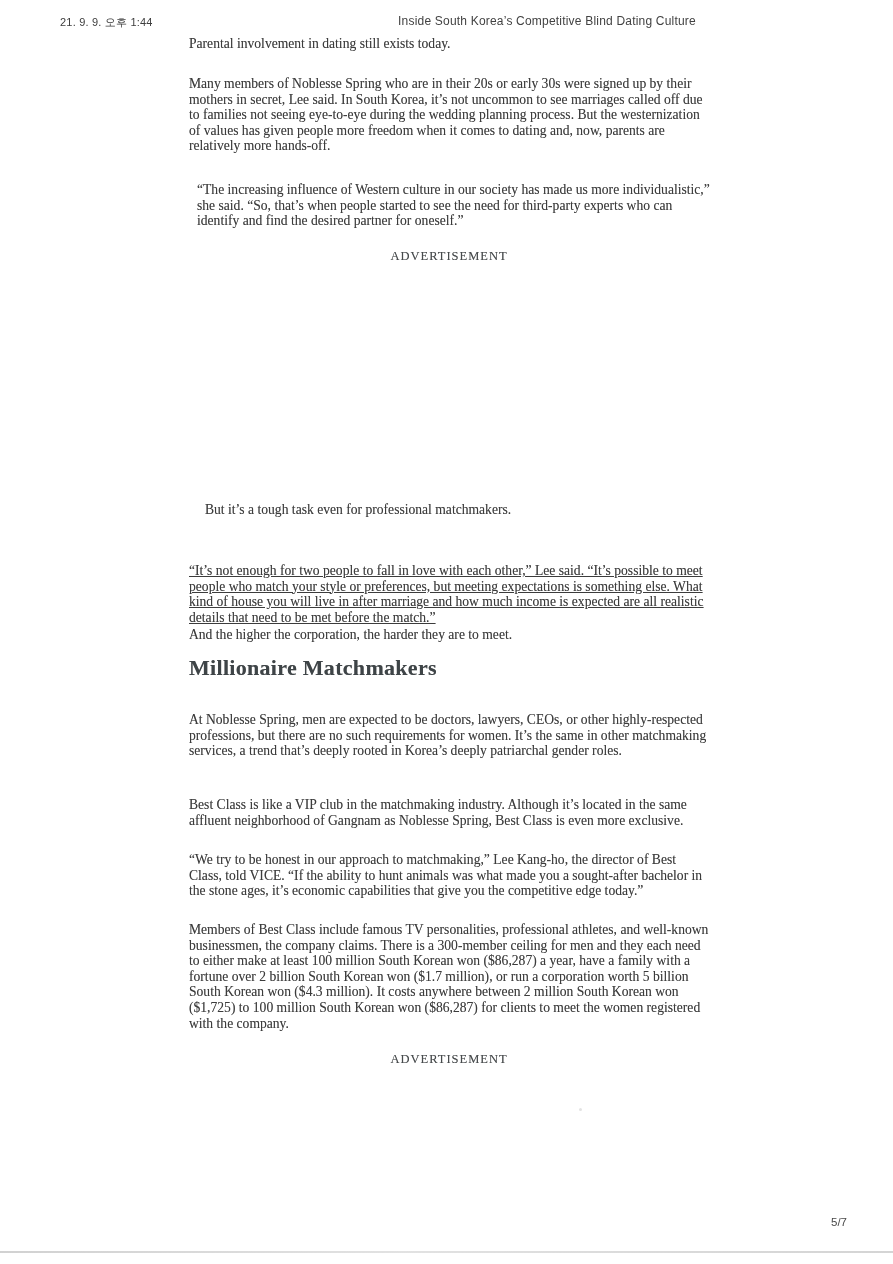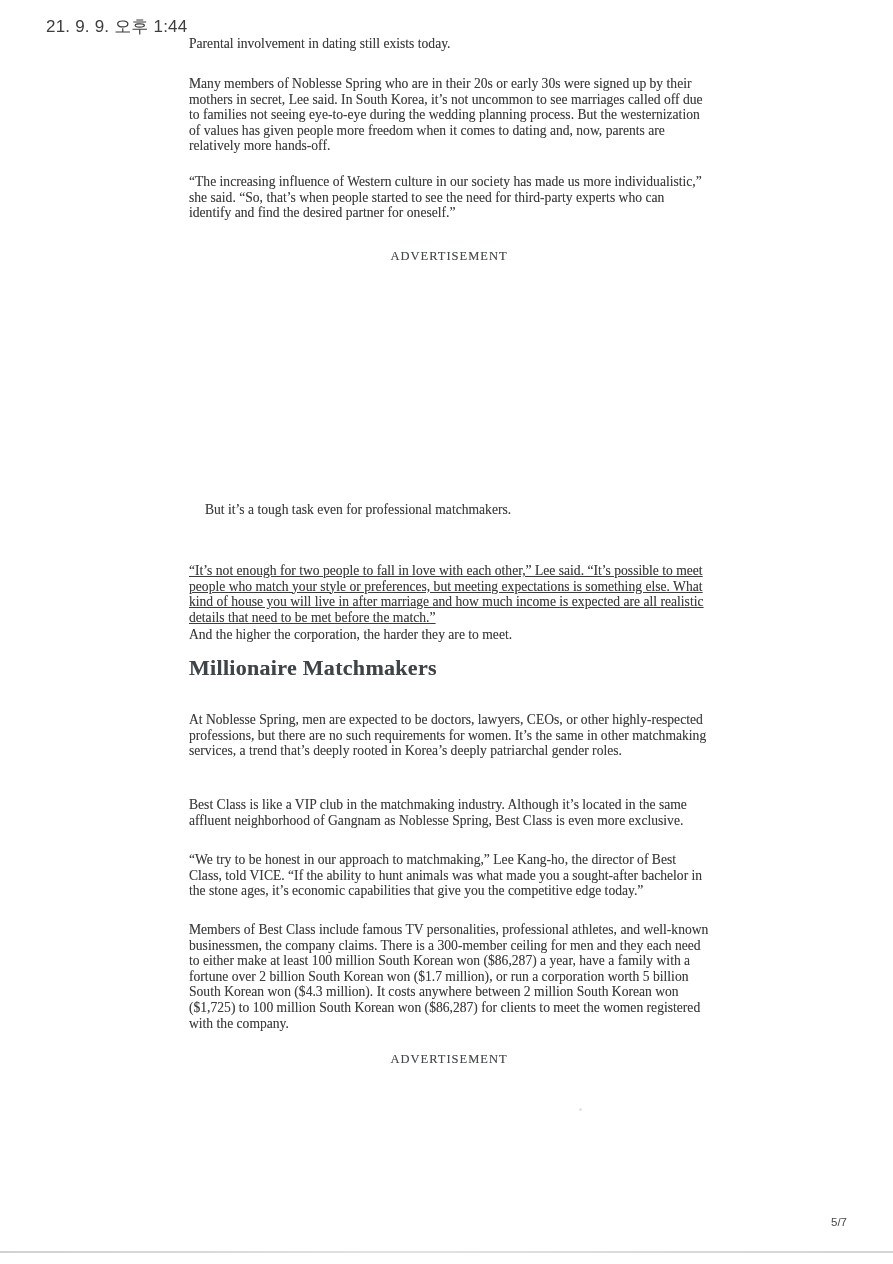--- a/index.html
+++ b/index.html
@@ -5,41 +5,41 @@
   html,body{margin:0;padding:0;background:#e9e9e9;}
   .doc{
     position:relative;
     width:893px;height:1264px;
     background:#ffffff;
     overflow:hidden;
     font-family:"Liberation Serif","DejaVu Serif",serif;
   }
   
   .hdr-ts{
-    position:absolute;left:46px;top:15px;
+    position:absolute;left:60px;top:15px;
     font-family:"Liberation Sans","DejaVu Sans",sans-serif;
-    font-size:17px;color:#3d3d3d;letter-spacing:.2px;
+    font-size:11px;color:#3d3d3d;letter-spacing:.2px;
   }
   .hdr-title{
     position:absolute;left:377px;top:14px;width:340px;
     text-align:center;
     font-family:"Liberation Sans","DejaVu Sans",sans-serif;
     font-size:12px;color:#424242;letter-spacing:.2px;
   }
   
   .blk{
     position:absolute;left:189px;width:520px;
     margin:0;
     font-size:13.6px;line-height:15.6px;
     color:#3c3c3c;
     text-shadow:0 0 .5px rgba(70,70,70,.45);
   }
   .b0{top:36px;}
   .b1{top:76px;}
-  .b2{top:174px;}
+  .b2{top:182px;margin-left:8px;}
   .b3{top:249px;}
   .b4{top:502px;margin-left:16px;}
   .b5{top:563px;text-decoration:underline;}
   .b6{top:627px;}
   .b7{top:655px;}
   .b8{top:712px;}
   .b9{top:797px;font-family:Liberation Serif, serif;}
   .b10{top:852px;}
   .b11{top:922px;}
   .b12{top:1052px;}
@@ -73,20 +73,21 @@
     position:absolute;left:579px;top:1108px;width:3px;height:3px;
     background:#e3e3e3;border-radius:50%;
   }
 </style>
 </head>
 <body>
 
 <div class="doc">
 
   <div class="hdr-ts">21. 9. 9. 오후 1:44</div>
+  <div class="hdr-title">Inside South Korea’s Competitive Blind Dating Culture</div>
 
   <main>
     <p class="blk b0">Parental involvement in dating still exists today.</p>
     <p class="blk b1">Many members of Noblesse Spring who are in their 20s or early 30s were signed up by their mothers in secret, Lee said. In South Korea, it’s not uncommon to see marriages called off due to families not seeing eye-to-eye during the wedding planning process. But the westernization of values has given people more freedom when it comes to dating and, now, parents are relatively more hands-off.</p>
     <p class="blk b2">“The increasing influence of Western culture in our society has made us more individualistic,” she said. “So, that’s when people started to see the need for third-party experts who can identify and find the desired partner for oneself.”</p>
     <div class="blk b3 ad">ADVERTISEMENT</div>
     <p class="blk b4">But it’s a tough task even for professional matchmakers.</p>
     <p class="blk b5">“It’s not enough for two people to fall in love with each other,” Lee said. “It’s possible to meet people who match your style or preferences, but meeting expectations is something else. What kind of house you will live in after marriage and how much income is expected are all realistic details that need to be met before the match.”</p>
     <p class="blk b6">And the higher the corporation, the harder they are to meet.</p>
     <h2 class="blk b7 h2">Millionaire Matchmakers</h2>

